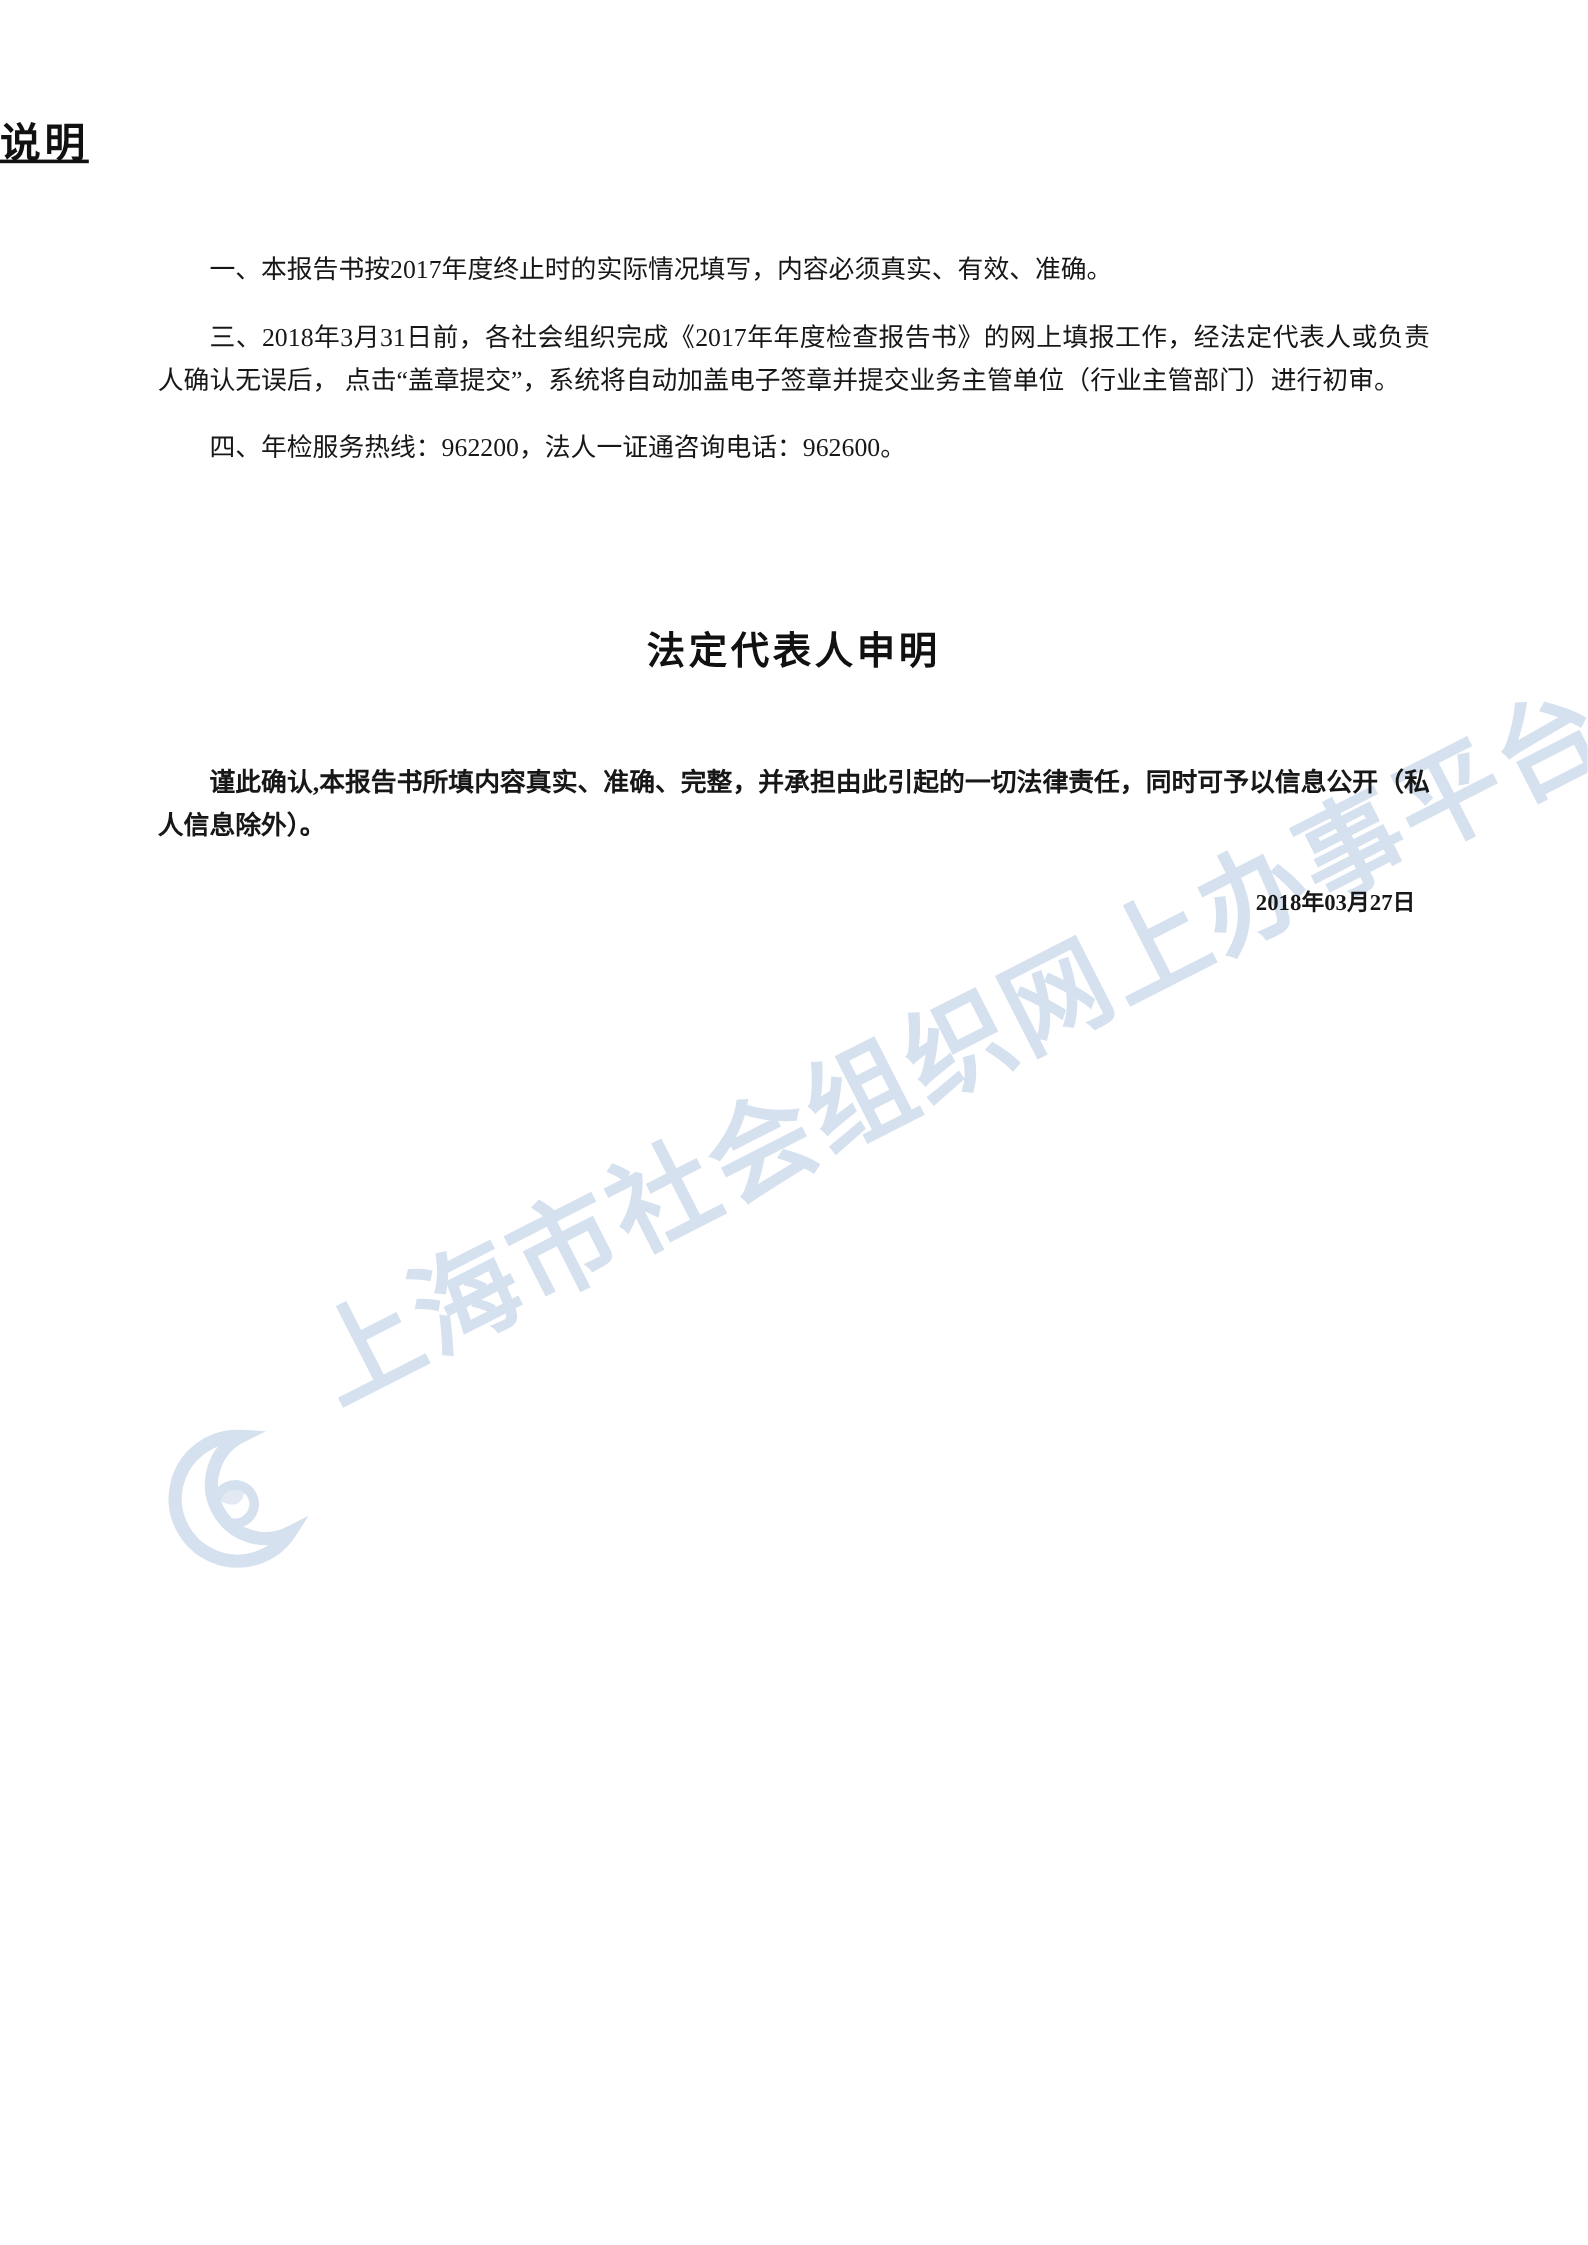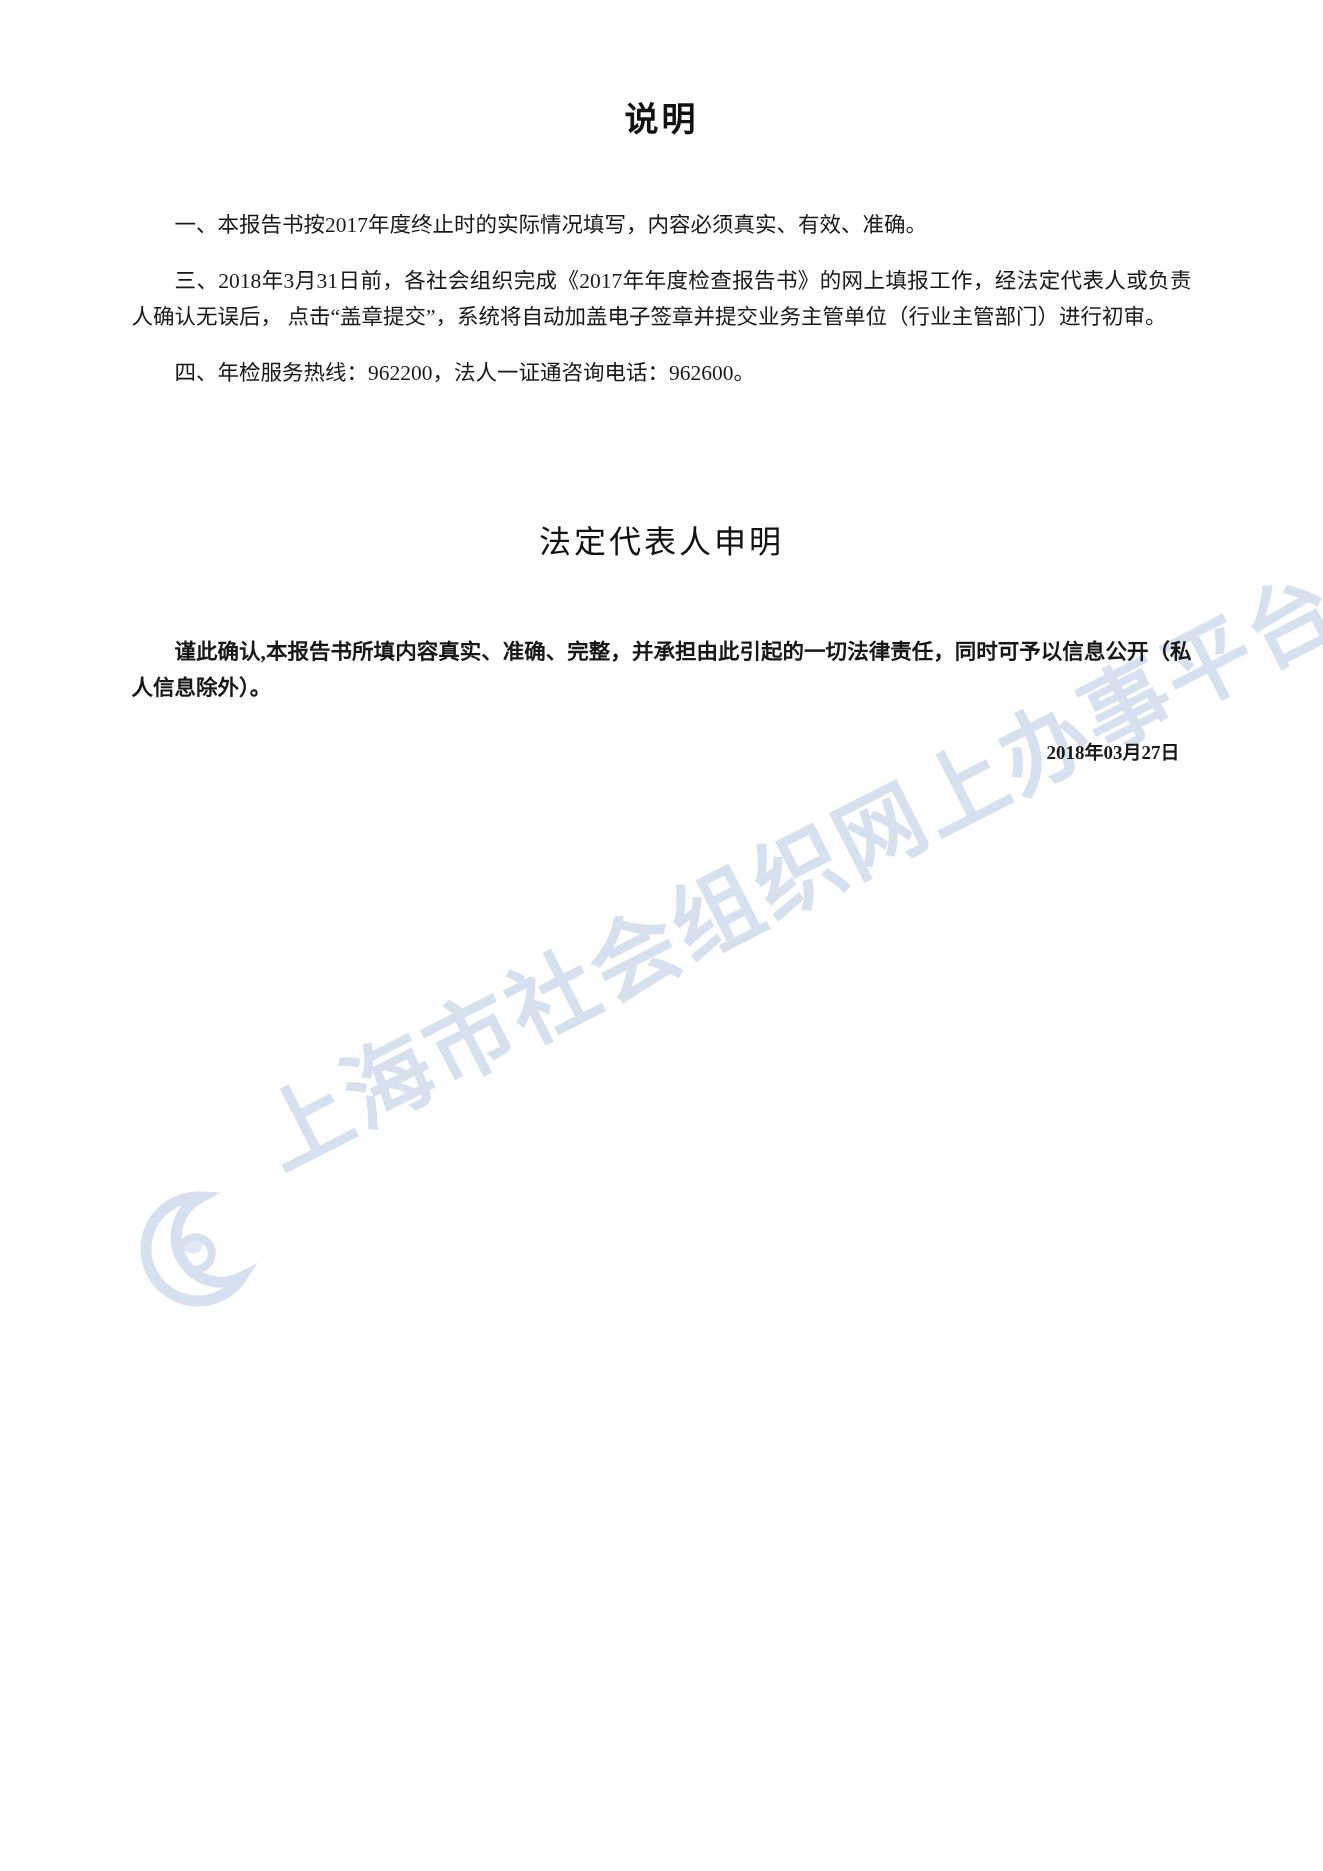--- a/index.html
+++ b/index.html
@@ -57,27 +57,28 @@
     opacity: 0.85;
   }
 
   
   .content {
     position: relative;
     z-index: 2;
   }
 
   .doc-title {
-    text-align: center;
+    text-align: left;
     font-size: 34px;
     font-weight: bold;
     letter-spacing: 3px;
     margin: 0;
     padding-top: 92px;
     color: #111;
+    text-decoration: underline;
   }
 
   .intro-block {
     margin: 0 auto;
     padding-top: 66px;
     width: 1060px;
   }
 
   .para {
     font-size: 21.5px;
@@ -86,21 +87,21 @@
     text-justify: inter-ideograph;
     margin: 0 0 20px 0;
     text-indent: 2em;
     color: #171717;
   }
   .para:last-child { margin-bottom: 0; }
 
   .section-title {
     text-align: center;
     font-size: 32px;
-    font-weight: normal;
+    font-weight: bold;
     letter-spacing: 3px;
     margin: 0;
     padding-top: 125px;
     color: #111;
   }
 
   .decl-block {
     margin: 0 auto;
     padding-top: 72px;
     width: 1060px;

